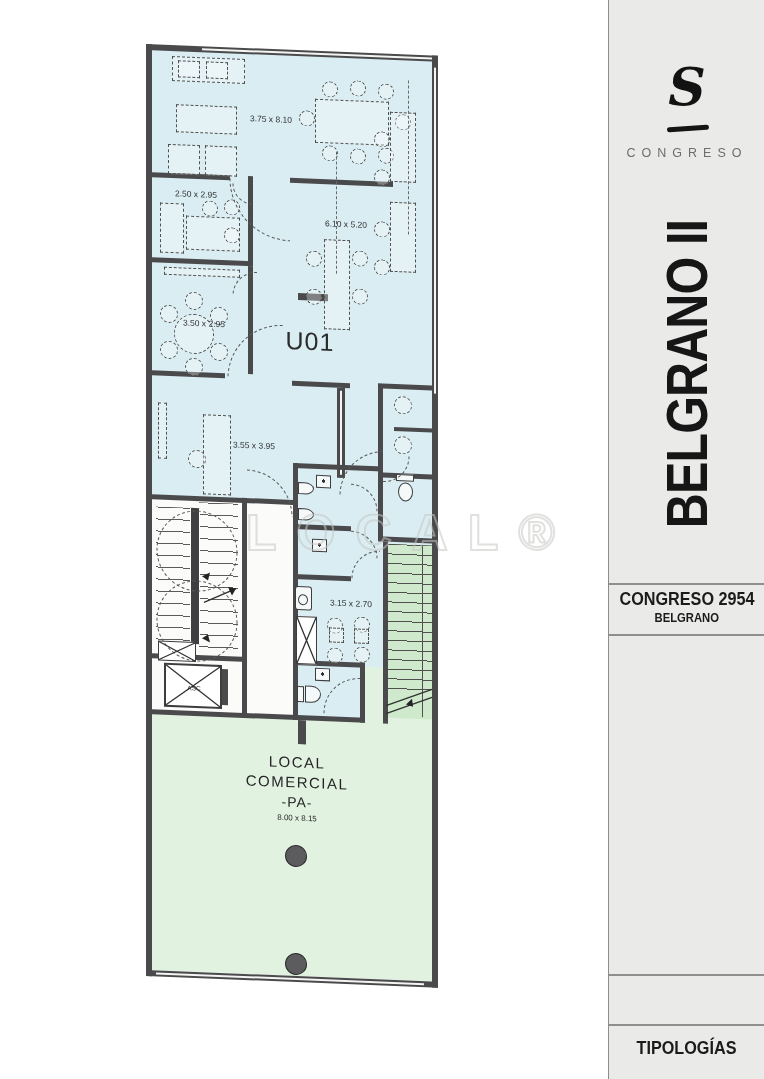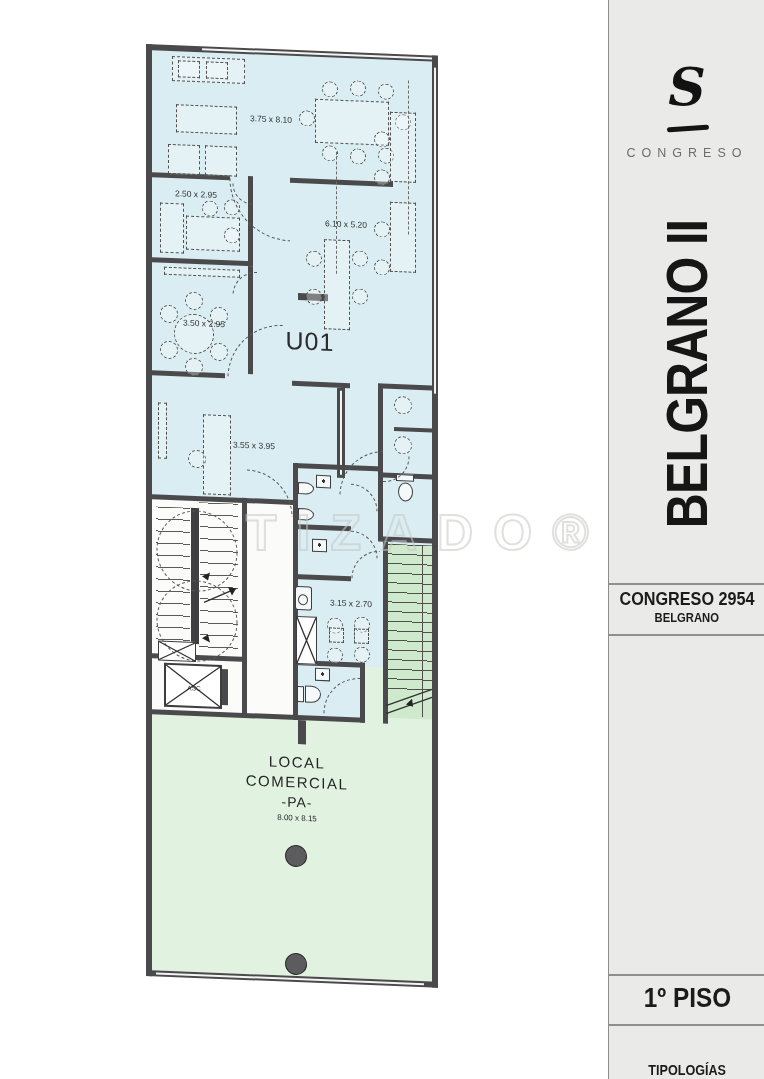--- a/index.html
+++ b/index.html
@@ -215,42 +215,39 @@
         <div class="dim-label" style="left: 205px; top: 551px;">3.15 x 2.70</div>
       </div>
     <div id="unit-label" style="left:164px;top:291px;">U01</div>
     <div class="biglbl" style="left:48px;top:642px;font-size:6.5px;">ASC</div>
     <div class="biglbl" style="left:151px;top:712px;font-size:15px;letter-spacing:1.5px;">LOCAL</div>
     <div class="biglbl" style="left:151px;top:732px;font-size:15px;letter-spacing:1.5px;">COMERCIAL</div>
     <div class="biglbl" style="left:151px;top:752px;font-size:14px;letter-spacing:1px;">-PA-</div>
     <div class="biglbl" style="left:151px;top:768px;font-size:8px;">8.00 x 8.15</div>
   </div>
 
-  <div id="watermark">TIZADO®</div>
+  <div id="watermark">LOCAL®</div>
 
   <div id="sidebar">
     <div id="logo-s">S</div>
     <div id="logo-underline"></div>
     <div id="brand-name">CONGRESO</div>
 
     <div id="project-title-wrap">
       <span id="project-title">BELGRANO II</span>
     </div>
 
     <div class="sb-div" style="top:583px;"></div>
     <div class="sb-text" style="top:589px;font-size:18px;">
       <span class="condensed">CONGRESO 2954</span>
     </div>
     <div class="sb-text" style="top:611px;font-size:12.5px;">
       <span class="condensed">BELGRANO</span>
     </div>
     <div class="sb-div" style="top:634px;"></div>
 
     <div class="sb-div" style="top:974px;"></div>
-    <div class="sb-text" style="top:983px;font-size:27px;">
-      <span class="condensed">1º PISO</span>
-    </div>
     <div class="sb-div" style="top:1024px;"></div>
-    <div class="sb-text" style="top:1062px;font-size:14px;">
+    <div class="sb-text" style="top:1038px;font-size:18px;">
       <span class="condensed">TIPOLOGÍAS</span>
     </div>
   </div>
 </div>
 
 </body></html>

